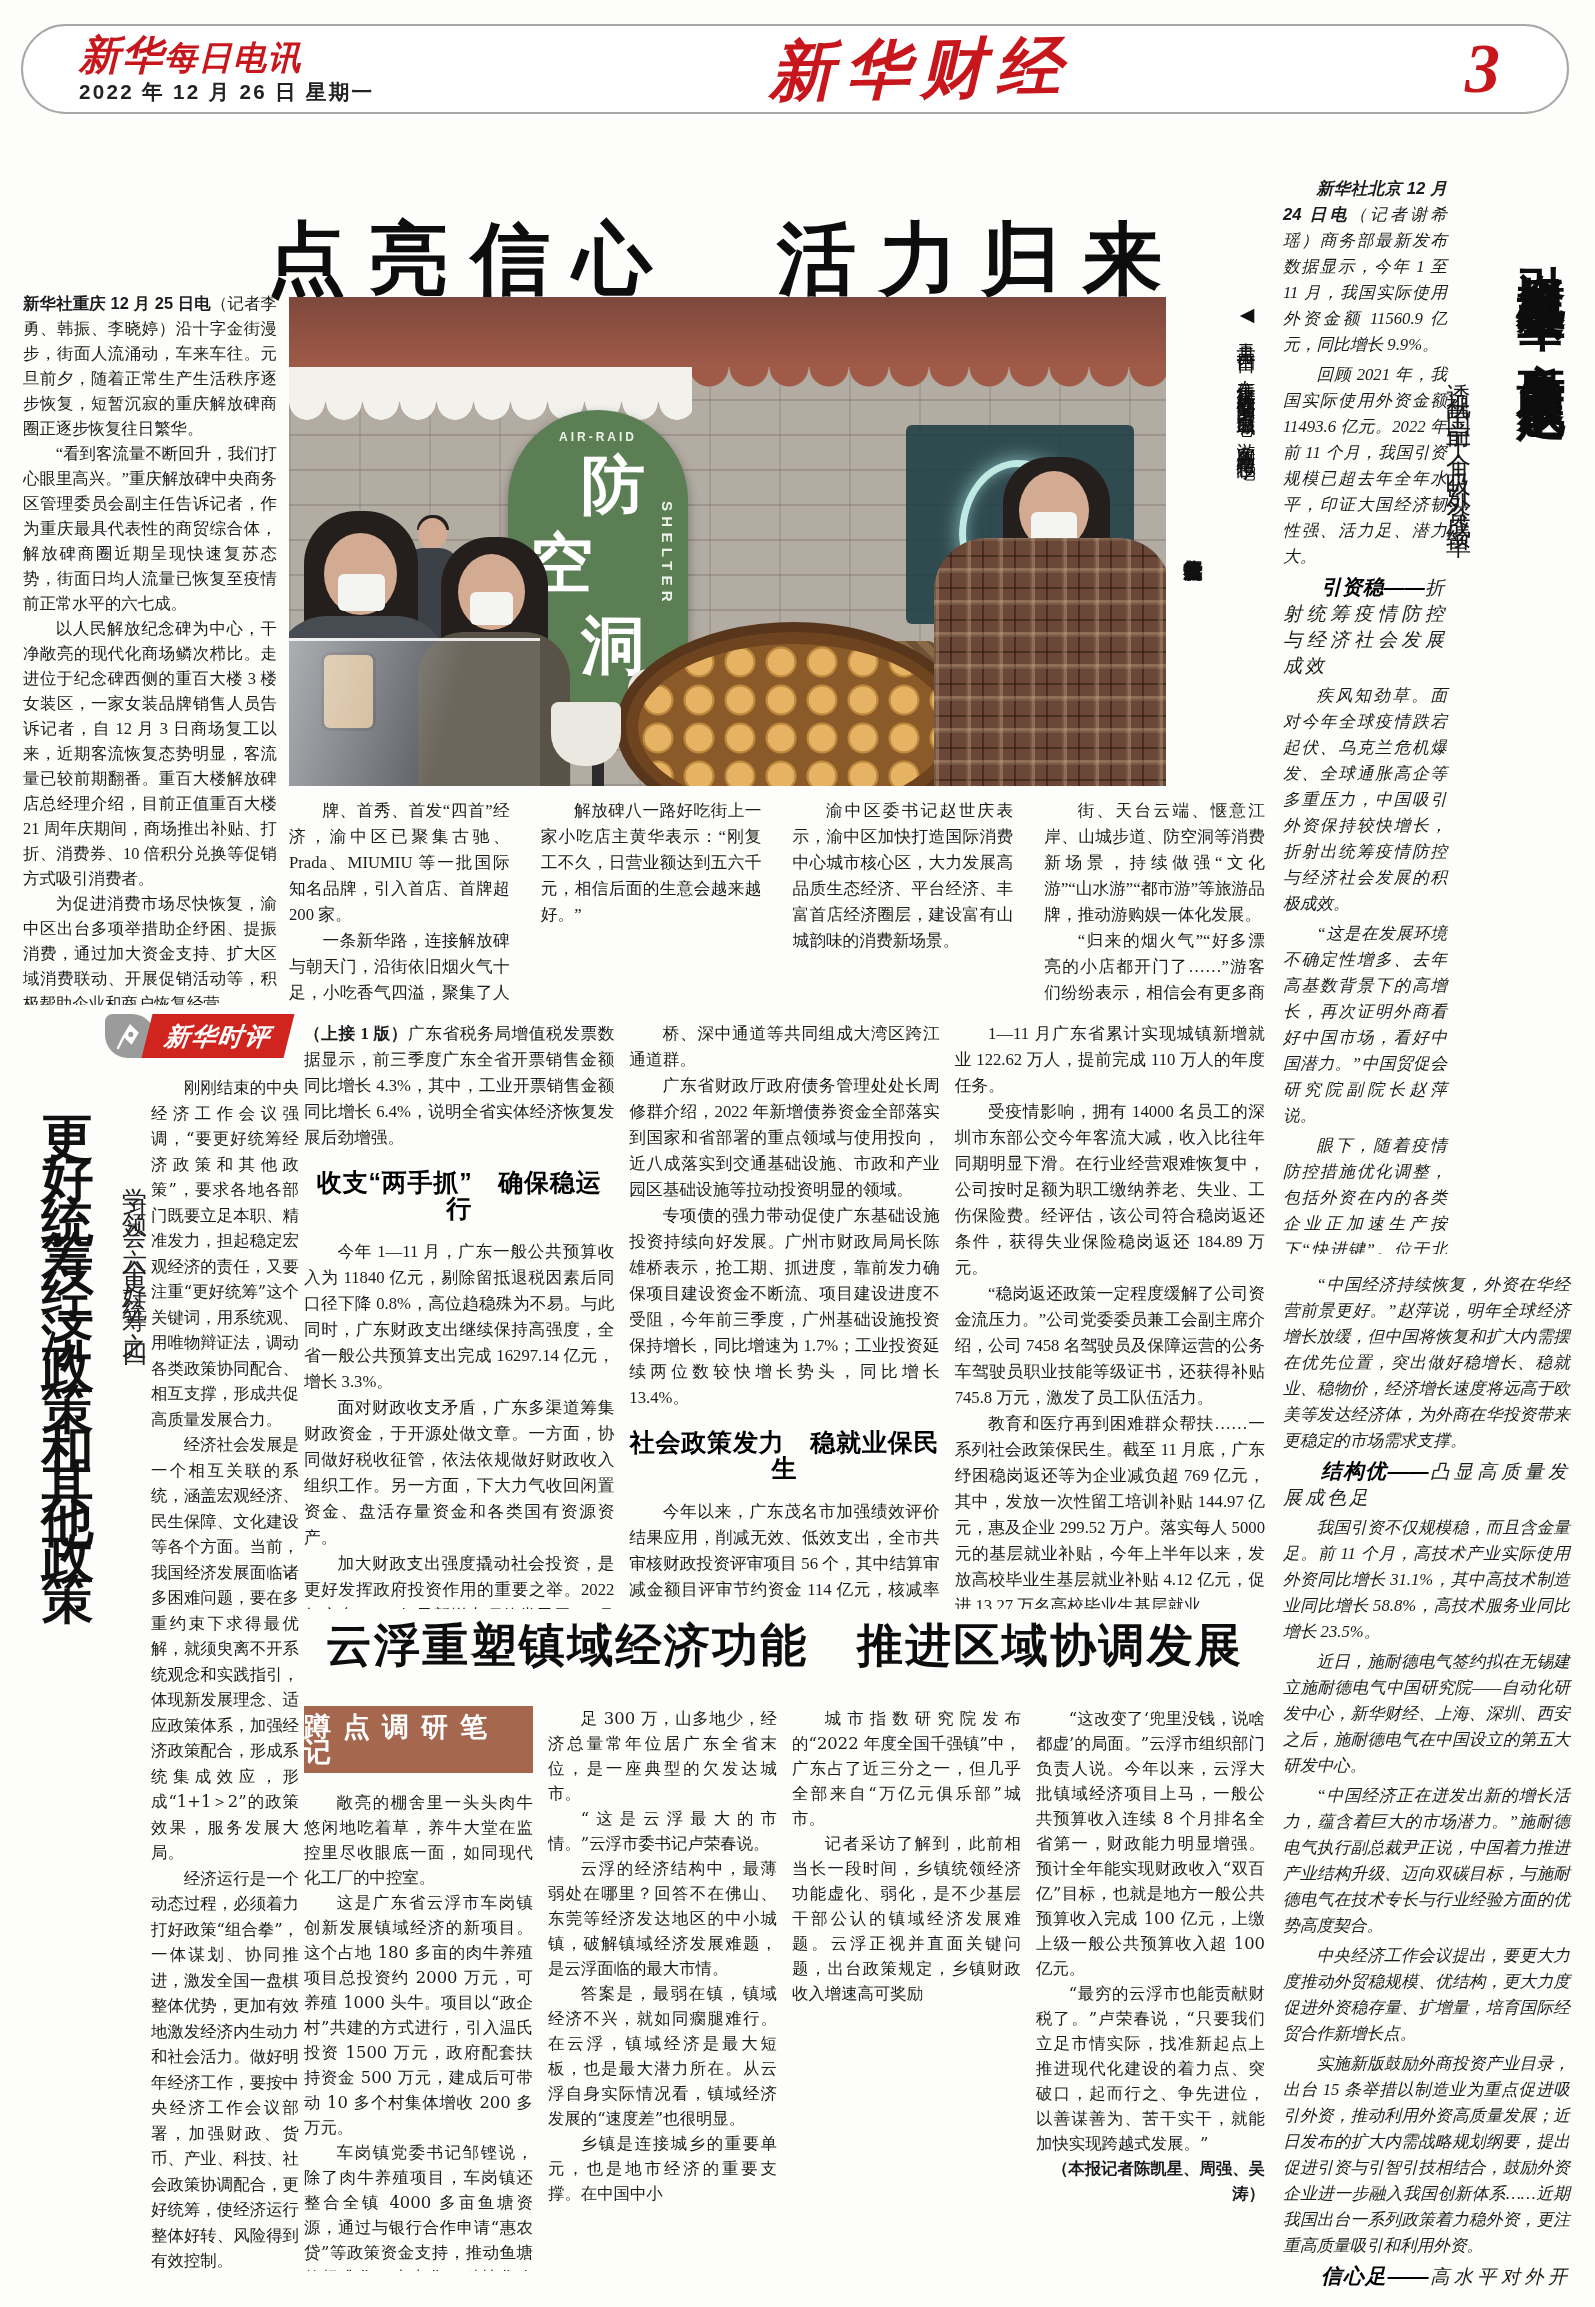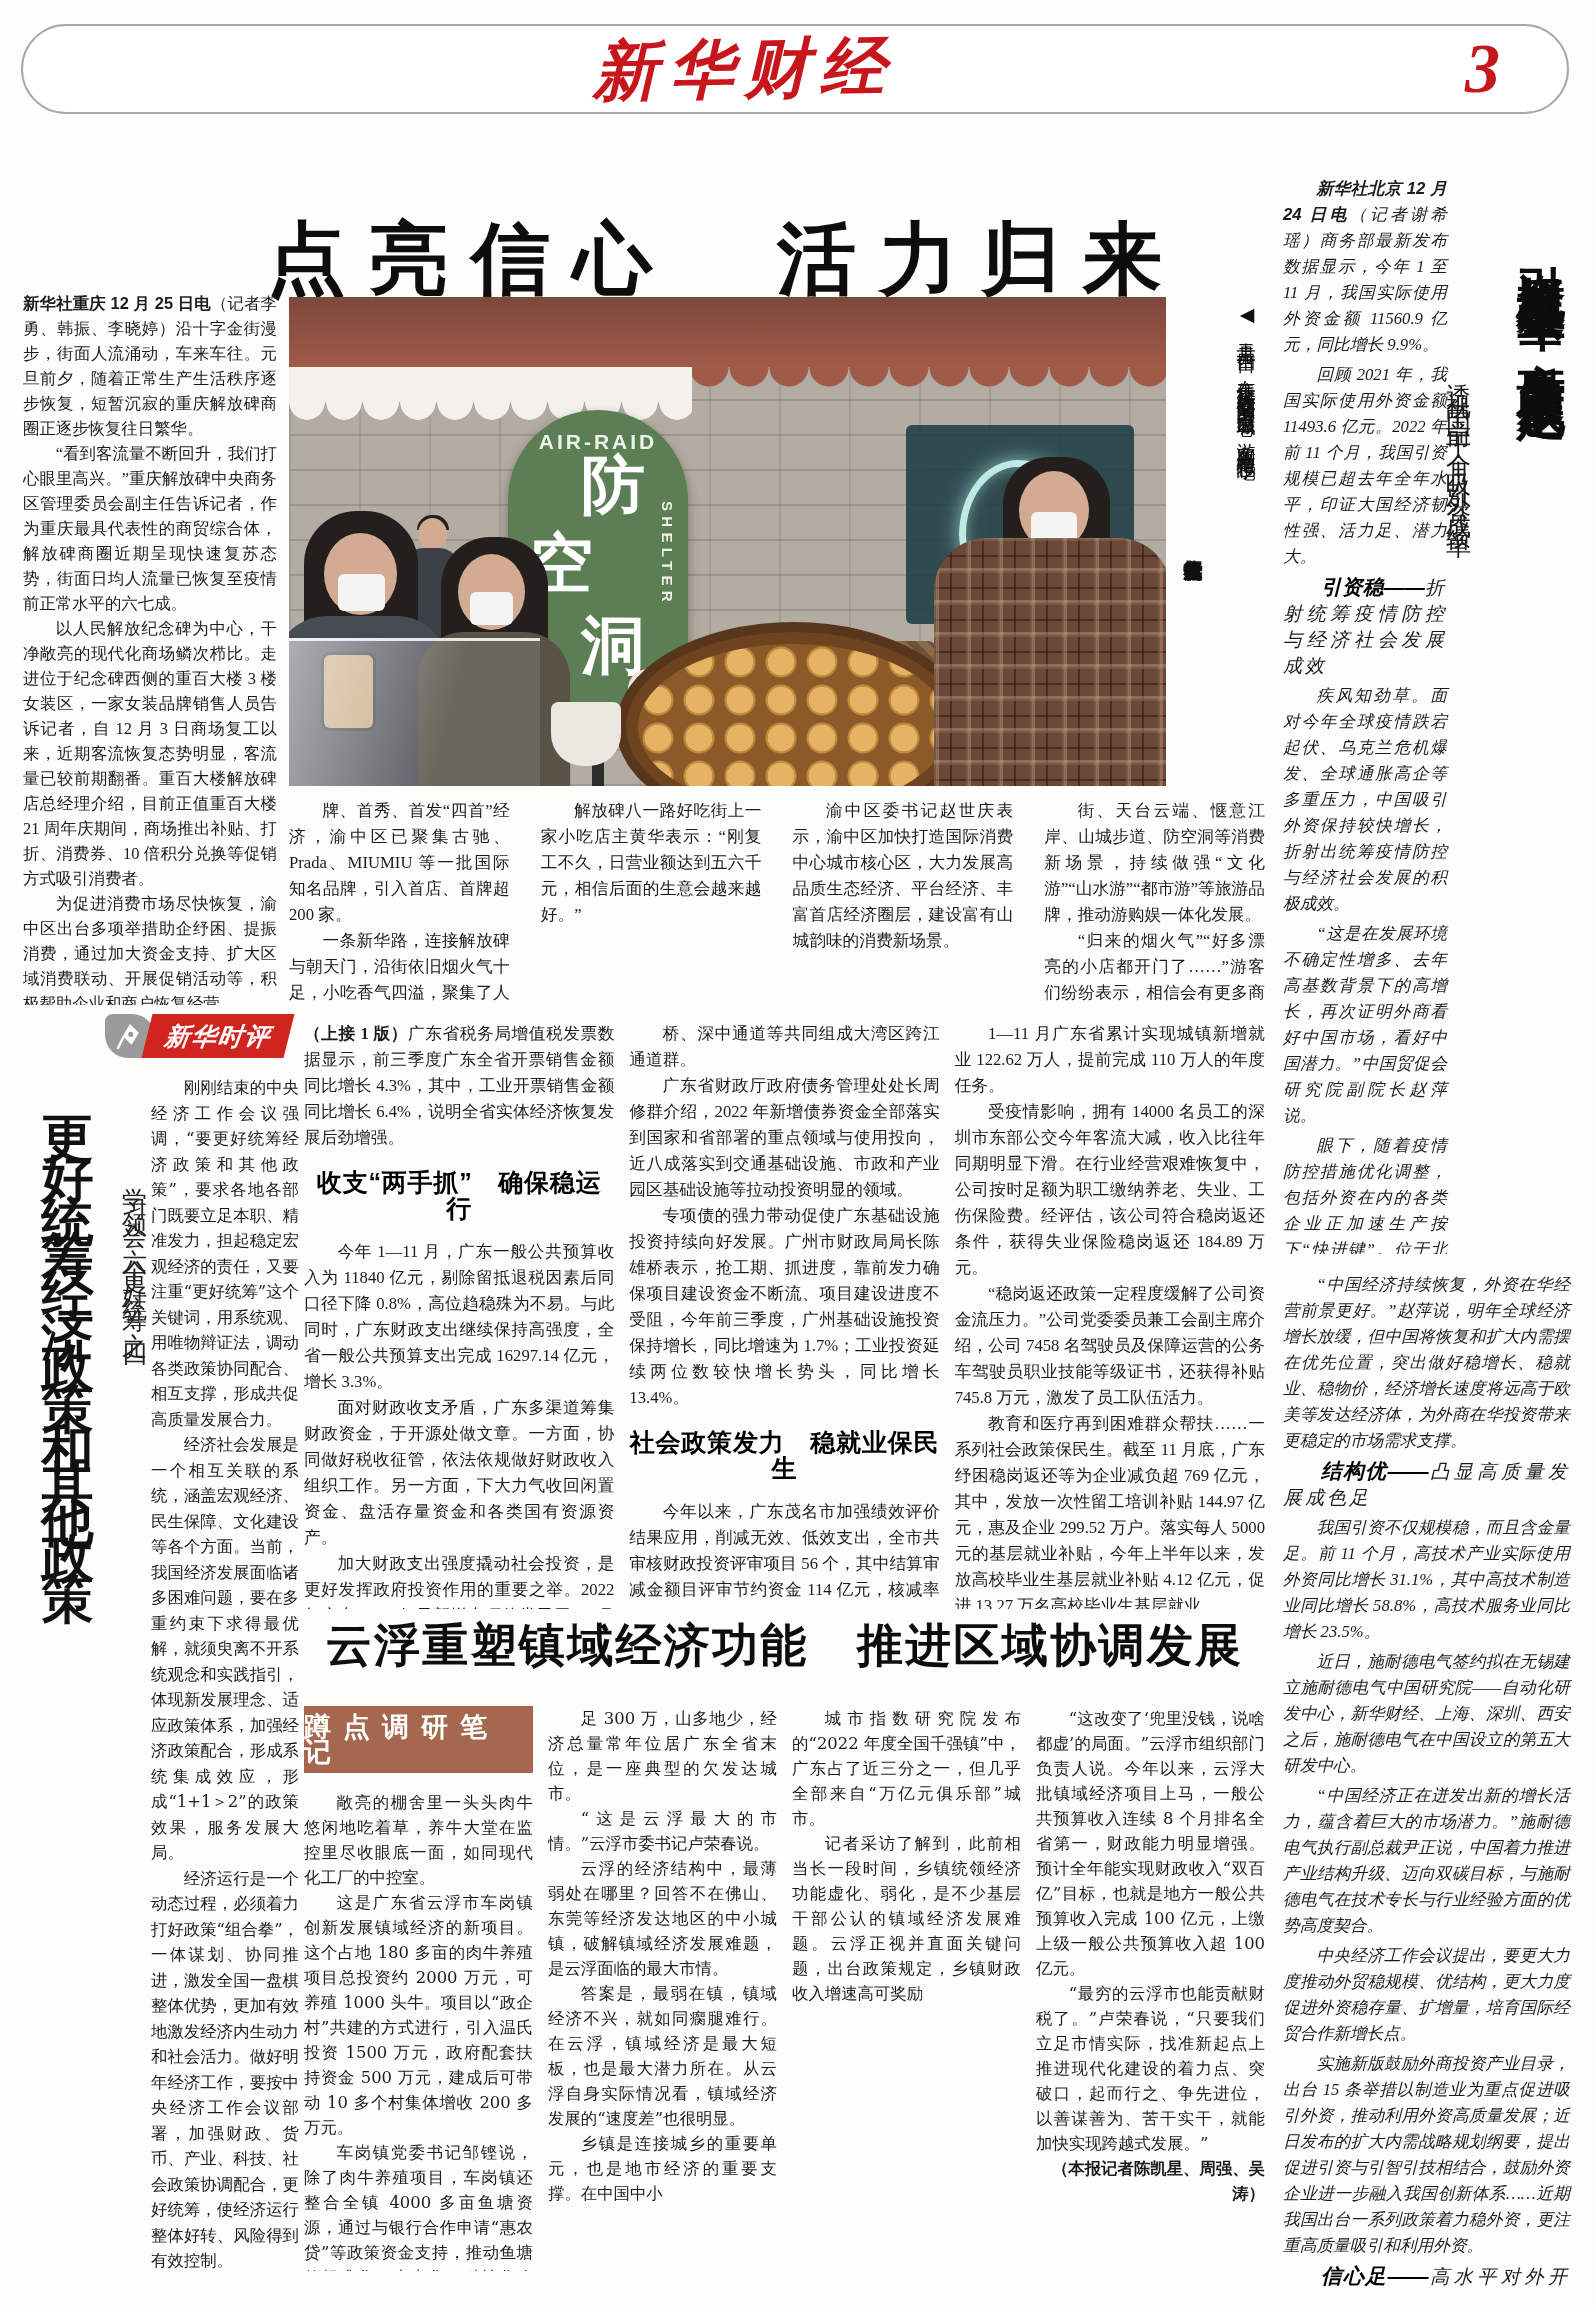--- a/index.html
+++ b/index.html
@@ -37,21 +37,21 @@
   .awning::after{content:'';position:absolute;top:70px;left:0;right:0;height:21px;
                  background:radial-gradient(circle 20px at 20px 0,#a05a48 19px,transparent 20px);
                  background-size:40px 21px;}
   .canopy{position:absolute;left:0;top:70px;width:46%;height:35px;background:#f3f1ec;}
   .canopy::after{content:'';position:absolute;top:35px;left:0;right:0;height:18px;
                  background:radial-gradient(circle 18px at 18px 0,#f3f1ec 17.5px,transparent 18px);
                  background-size:37px 18px;}
   .shelter-sign{position:absolute;left:219px;top:113px;width:180px;height:318px;background:#5c7e54;
                 border-radius:90px 90px 7.6px 7.6px;box-shadow:0 4.6px 10.7px rgba(0,0,0,.35);}
   .shelter-sign .en-top{position:absolute;top:20px;width:100%;text-align:center;color:#eef3ea;
-                        font-family:"Liberation Sans",sans-serif;font-weight:bold;font-size:21px;letter-spacing:3px;}
+                        font-family:"Liberation Sans",sans-serif;font-weight:bold;font-size:12px;letter-spacing:3px;}
   .shelter-sign .en-side{position:absolute;right:12px;top:91px;writing-mode:vertical-rl;color:#eef3ea;
                          font-family:"Liberation Sans",sans-serif;font-weight:bold;font-size:15px;letter-spacing:5.3px;}
   .shelter-sign .cn{position:absolute;color:#fff;font-weight:bold;font-size:64px;line-height:1;}
   .shelter-sign .c1{left:73px;top:44px;}
   .shelter-sign .c2{left:21px;top:122px;}
   .shelter-sign .c3{left:73px;top:204px;}
   .shelter-sign .arrow{position:absolute;left:20px;bottom:4.6px;color:#fff;font-size:44px;font-weight:bold;}
   .shelter-sign .door{position:absolute;right:20px;bottom:6px;width:40px;height:53px;background:#e9e6df;
                       border-radius:20px 20px 0 0;}
   .sign-pole{position:absolute;left:303px;top:431px;width:12px;height:58px;background:#2c2c2c;}
@@ -151,20 +151,24 @@
   .ra-subhead strong{font-family:"Liberation Sans",sans-serif;font-size:20.6px;color:#000;}
   .ra-subhead span{letter-spacing:3px;}
   strong.inline-dateline{font-family:"Liberation Sans",sans-serif;}
 </style>
 </head>
 <body>
 
 <div class="page">
 
   <div class="masthead">
+    <div class="mh-left">
+      <div class="mh-logo"><span class="big">新华</span><span class="small">每日电讯</span></div>
+      <div class="mh-date">2022 年 12 月 26 日 星期一</div>
+    </div>
     <div class="mh-section">新华财经</div>
     <div class="mh-page">3</div>
   </div>
 
   <div class="top-article">
     <div class="main-headline">点亮信心　活力归来</div>
     <div class="main-subtitle">重庆解放碑商圈复工复市见闻</div>
 
     <div class="lead-col col">
       <p class="lead-p"><strong class="inline-dateline">新华社重庆 12 月 25 日电</strong><span>（记者李勇、韩振、李晓婷）沿十字金街漫步，街面人流涌动，车来车往。元旦前夕，随着正常生产生活秩序逐步恢复，短暂沉寂的重庆解放碑商圈正逐步恢复往日繁华。</span></p>

